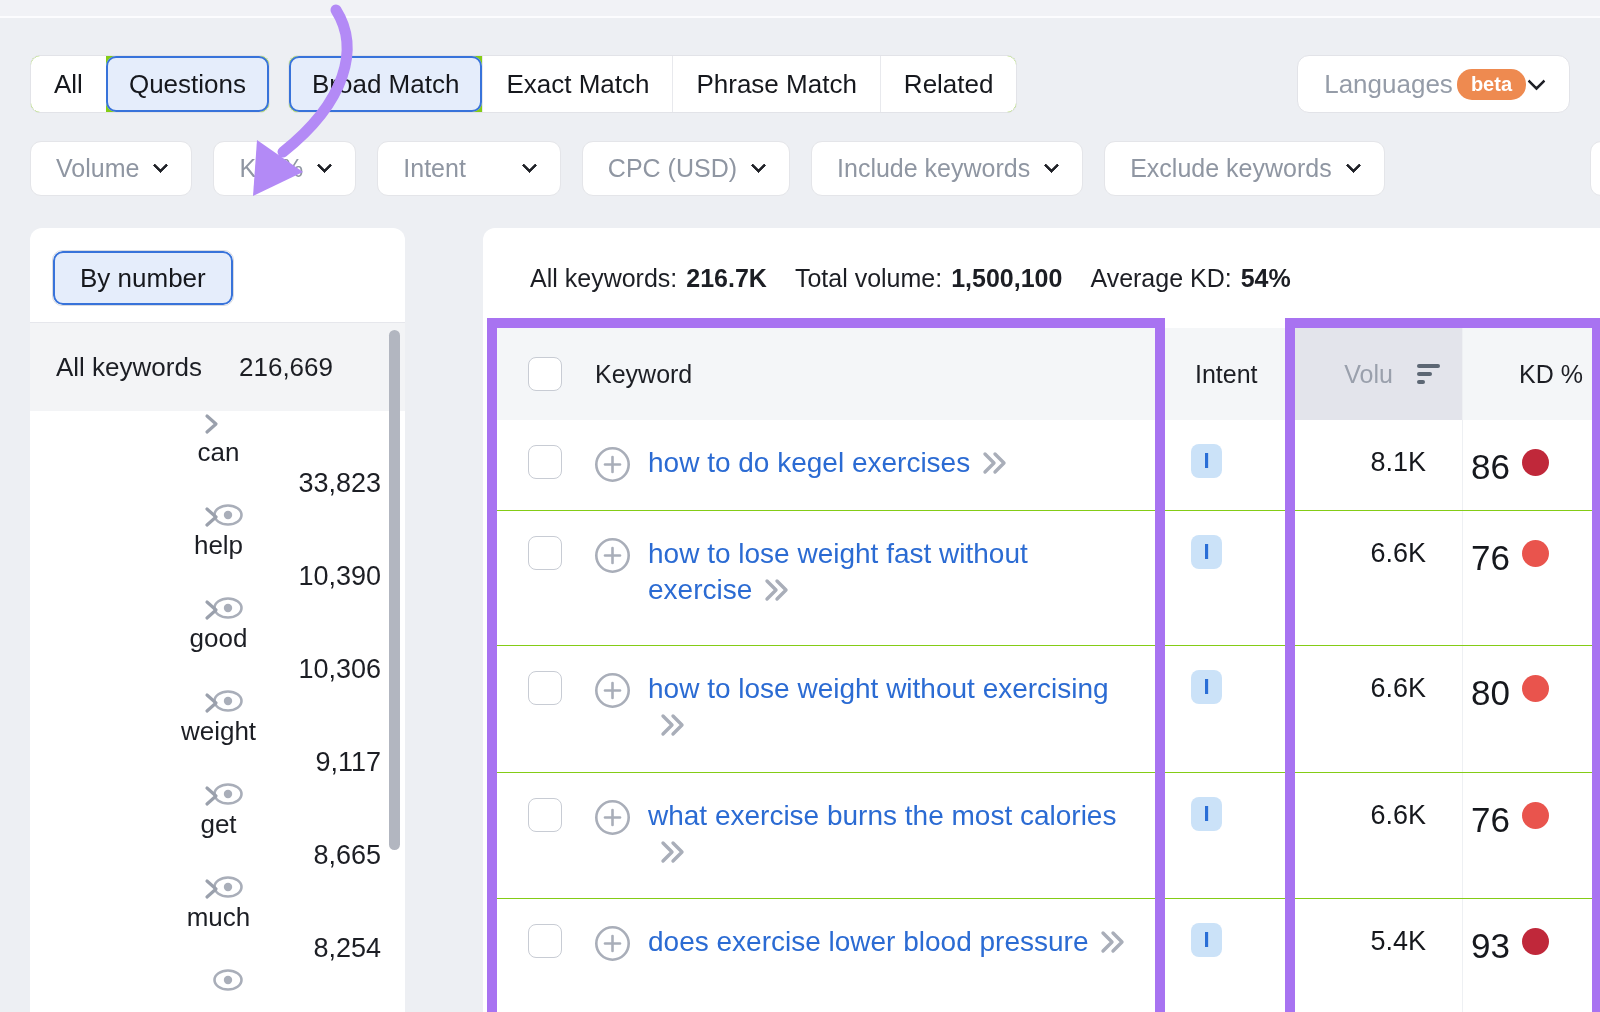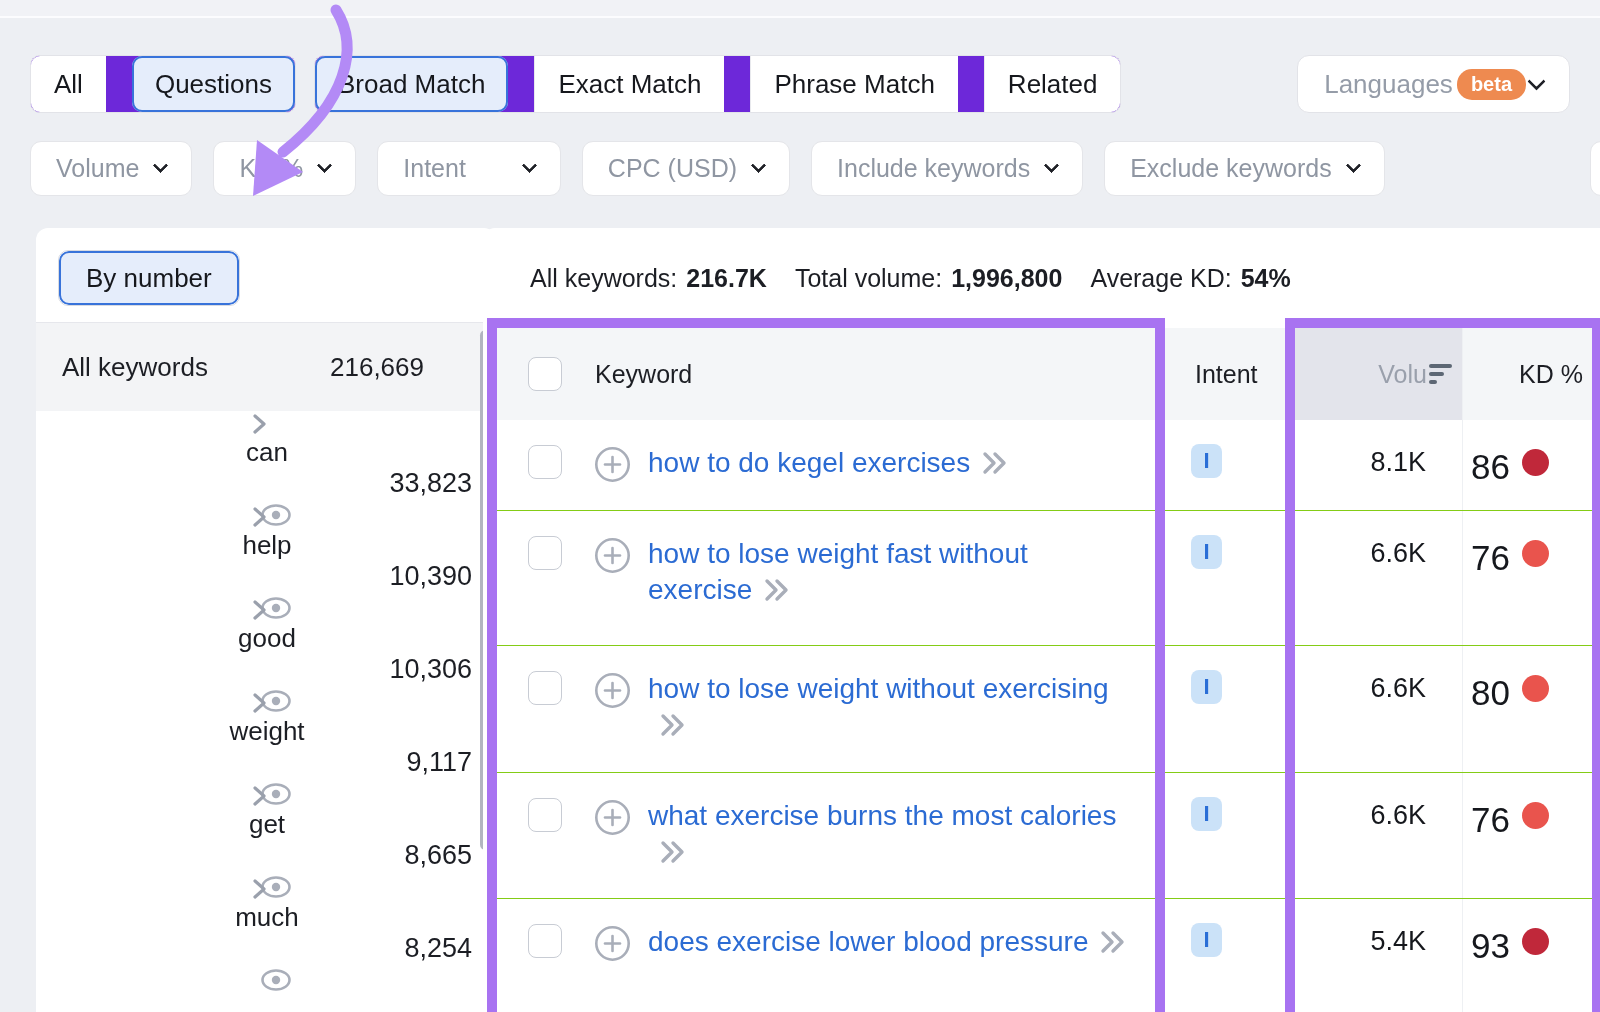--- a/index.html
+++ b/index.html
@@ -6,39 +6,39 @@
   html,body { width:1600px; height:1012px; overflow:hidden; }
   body {
     font-family:"Liberation Sans","DejaVu Sans",sans-serif;
     background:#edeff3; position:relative; color:#16181d;
   }
   
   .topstrip { height:18px; background:#f1f2f6; border-bottom:2px solid #fcfcfe; }
 
   
   .tabrow { position:absolute; top:55px; left:30px; right:30px; display:flex; align-items:flex-start; }
-  .tabgroup { display:flex; background:#6d28d9; border:1px solid #e2e3e8; border-radius:10px; overflow:hidden;gap:26px; }
+  .tabgroup { display:flex; background:#84cc16; border:1px solid #e2e3e8; border-radius:10px; overflow:hidden; }
   .tab { display:flex; align-items:center; height:56px; padding:0 23px; font-size:26px; color:#16181d; background:#fff; cursor:pointer; }
   .tab + .tab { border-left:1px solid #e8e9ed; }
   .tab.selected { background:#e5edfb; box-shadow:inset 0 0 0 2px #3873da; border-radius:10px; border-left:none; }
   .gap18 { width:18px; flex:0 0 18px; }
   .spacer { flex:1; }
   .lang-btn { display:flex; align-items:center; gap:4px; height:58px; padding:0 26px; background:#fff; border:1px solid #e2e3e8; border-radius:12px; cursor:pointer; }
   .lang-label { font-size:26px; color:#959ca8; }
   .beta-pill { background:#ee8a50; color:#fff; font-size:20px; font-weight:700; padding:4px 14px; border-radius:15px; }
   .chev { width:13px; height:13px; border-left:3.5px solid #1f2127; border-bottom:3.5px solid #1f2127; transform:rotate(-45deg); margin-top:-6px; border-radius:1px; }
   .chev.sm { width:11px; height:11px; border-width:3px; }
 
   
   .filterrow { position:absolute; top:141px; left:30px; display:flex; gap:21px; }
   .filter-btn { display:flex; align-items:center; gap:16px; height:55px; padding:0 25px; background:#fff; border:1px solid #e4e5e9; border-radius:11px; font-size:25px; color:#8f96a2; cursor:pointer; }
   .filter-partial { position:absolute; top:141px; right:-3px; width:13px; height:55px; background:#fff; border:1px solid #e4e5e9; border-radius:11px 0 0 11px; }
 
   
-  .sidebar { position:absolute; left:36px; top:228px; width:460px; bottom:0; background:#fff; border-radius:12px 12px 0 0; overflow:hidden; }
+  .sidebar { position:absolute; left:30px; top:228px; width:375px; bottom:0; background:#fff; border-radius:12px 12px 0 0; overflow:hidden; }
   .toggle-wrap { padding:22px 26px 16px 22px; }
   .toggle { display:inline-flex; border:1px solid #d9dbe1; border-radius:10px; overflow:hidden; }
   .toggle-btn { display:flex; align-items:center; height:54px; padding:0 27px; font-size:26px; background:#fff; cursor:pointer; }
   .toggle-btn.selected { background:#e5edfb; box-shadow:inset 0 0 0 2px #3873da; border-radius:10px; }
   .side-divider { border-top:1px solid #e6e7ec; }
   .side-head { display:flex; align-items:center; height:88px; padding:0 72px 0 26px; background:#f3f4f6; font-size:26px; color:#1c1e24; }
   .side-head .num { margin-left:auto; }
   .side-item { display:flex; align-items:center; height:93px; padding:0 24px 0 26px; font-size:26px; color:#1c1e24; cursor:pointer;flex-direction:column; }
   .side-item .num { margin-left:auto; font-size:27px; }
   .chev-right { flex:0 0 26px; margin-right:16px; }
@@ -52,21 +52,21 @@
   .stat b { font-weight:700; }
 
   .thead-strip { position:absolute; left:4px; right:0; top:100px; height:92px; background:#f4f6f8; }
   .vol-head-cell { position:absolute; left:812px; top:100px; width:167px; height:92px; background:#e3e4eb; }
   .col-vline { position:absolute; left:979px; top:100px; bottom:0; width:1px; background:#eef0f3; }
 
   .thead-label { position:absolute; top:100px; height:92px; display:flex; align-items:center; font-size:25px; color:#1c1e24; }
   .th-check { left:45px; }
   .th-keyword { left:112px; }
   .th-intent { left:712px; }
-  .th-volume { left:812px; width:167px; justify-content:flex-end; padding-right:10px; gap:0; color:#2b2d33; }
+  .th-volume { left:812px; width:167px; justify-content:flex-end; padding-right:22px; gap:22px; color:#2b2d33; }
   .th-kd { left:979px; width:131px; justify-content:flex-end; padding-right:10px; }
 
   .checkbox { width:34px; height:34px; background:#fff; border:1.5px solid #c8ccd4; border-radius:8px; cursor:pointer; }
 
   .sort-icon { display:flex; flex-direction:column; gap:3.5px; align-items:flex-start; margin-left:2px; }
   .sort-icon i { display:block; height:4.5px; border-radius:2.5px; background:#5d6774; }
   .sort-icon i:nth-child(1){ width:23px; } .sort-icon i:nth-child(2){ width:15px; } .sort-icon i:nth-child(3){ width:8px; }
 
   .tbody { position:absolute; left:4px; right:0; top:192px; bottom:-10px; }
   .trow { position:relative; display:flex; align-items:flex-start; padding-top:25px; }
@@ -223,21 +223,21 @@
 </div>
 
 <div class="main">
   <div class="stats">
     <div class="stat">
         <span>All keywords:</span>
         <b>216.7K</b>
       </div>
     <div class="stat">
         <span>Total volume:</span>
-        <b>1,996,800</b>
+        <b>1,500,100</b>
       </div>
     <div class="stat">
         <span>Average KD:</span>
         <b>54%</b>
       </div>
   </div>
 
   <div class="thead-strip"></div>
   <div class="vol-head-cell"></div>
   <div class="col-vline"></div>

